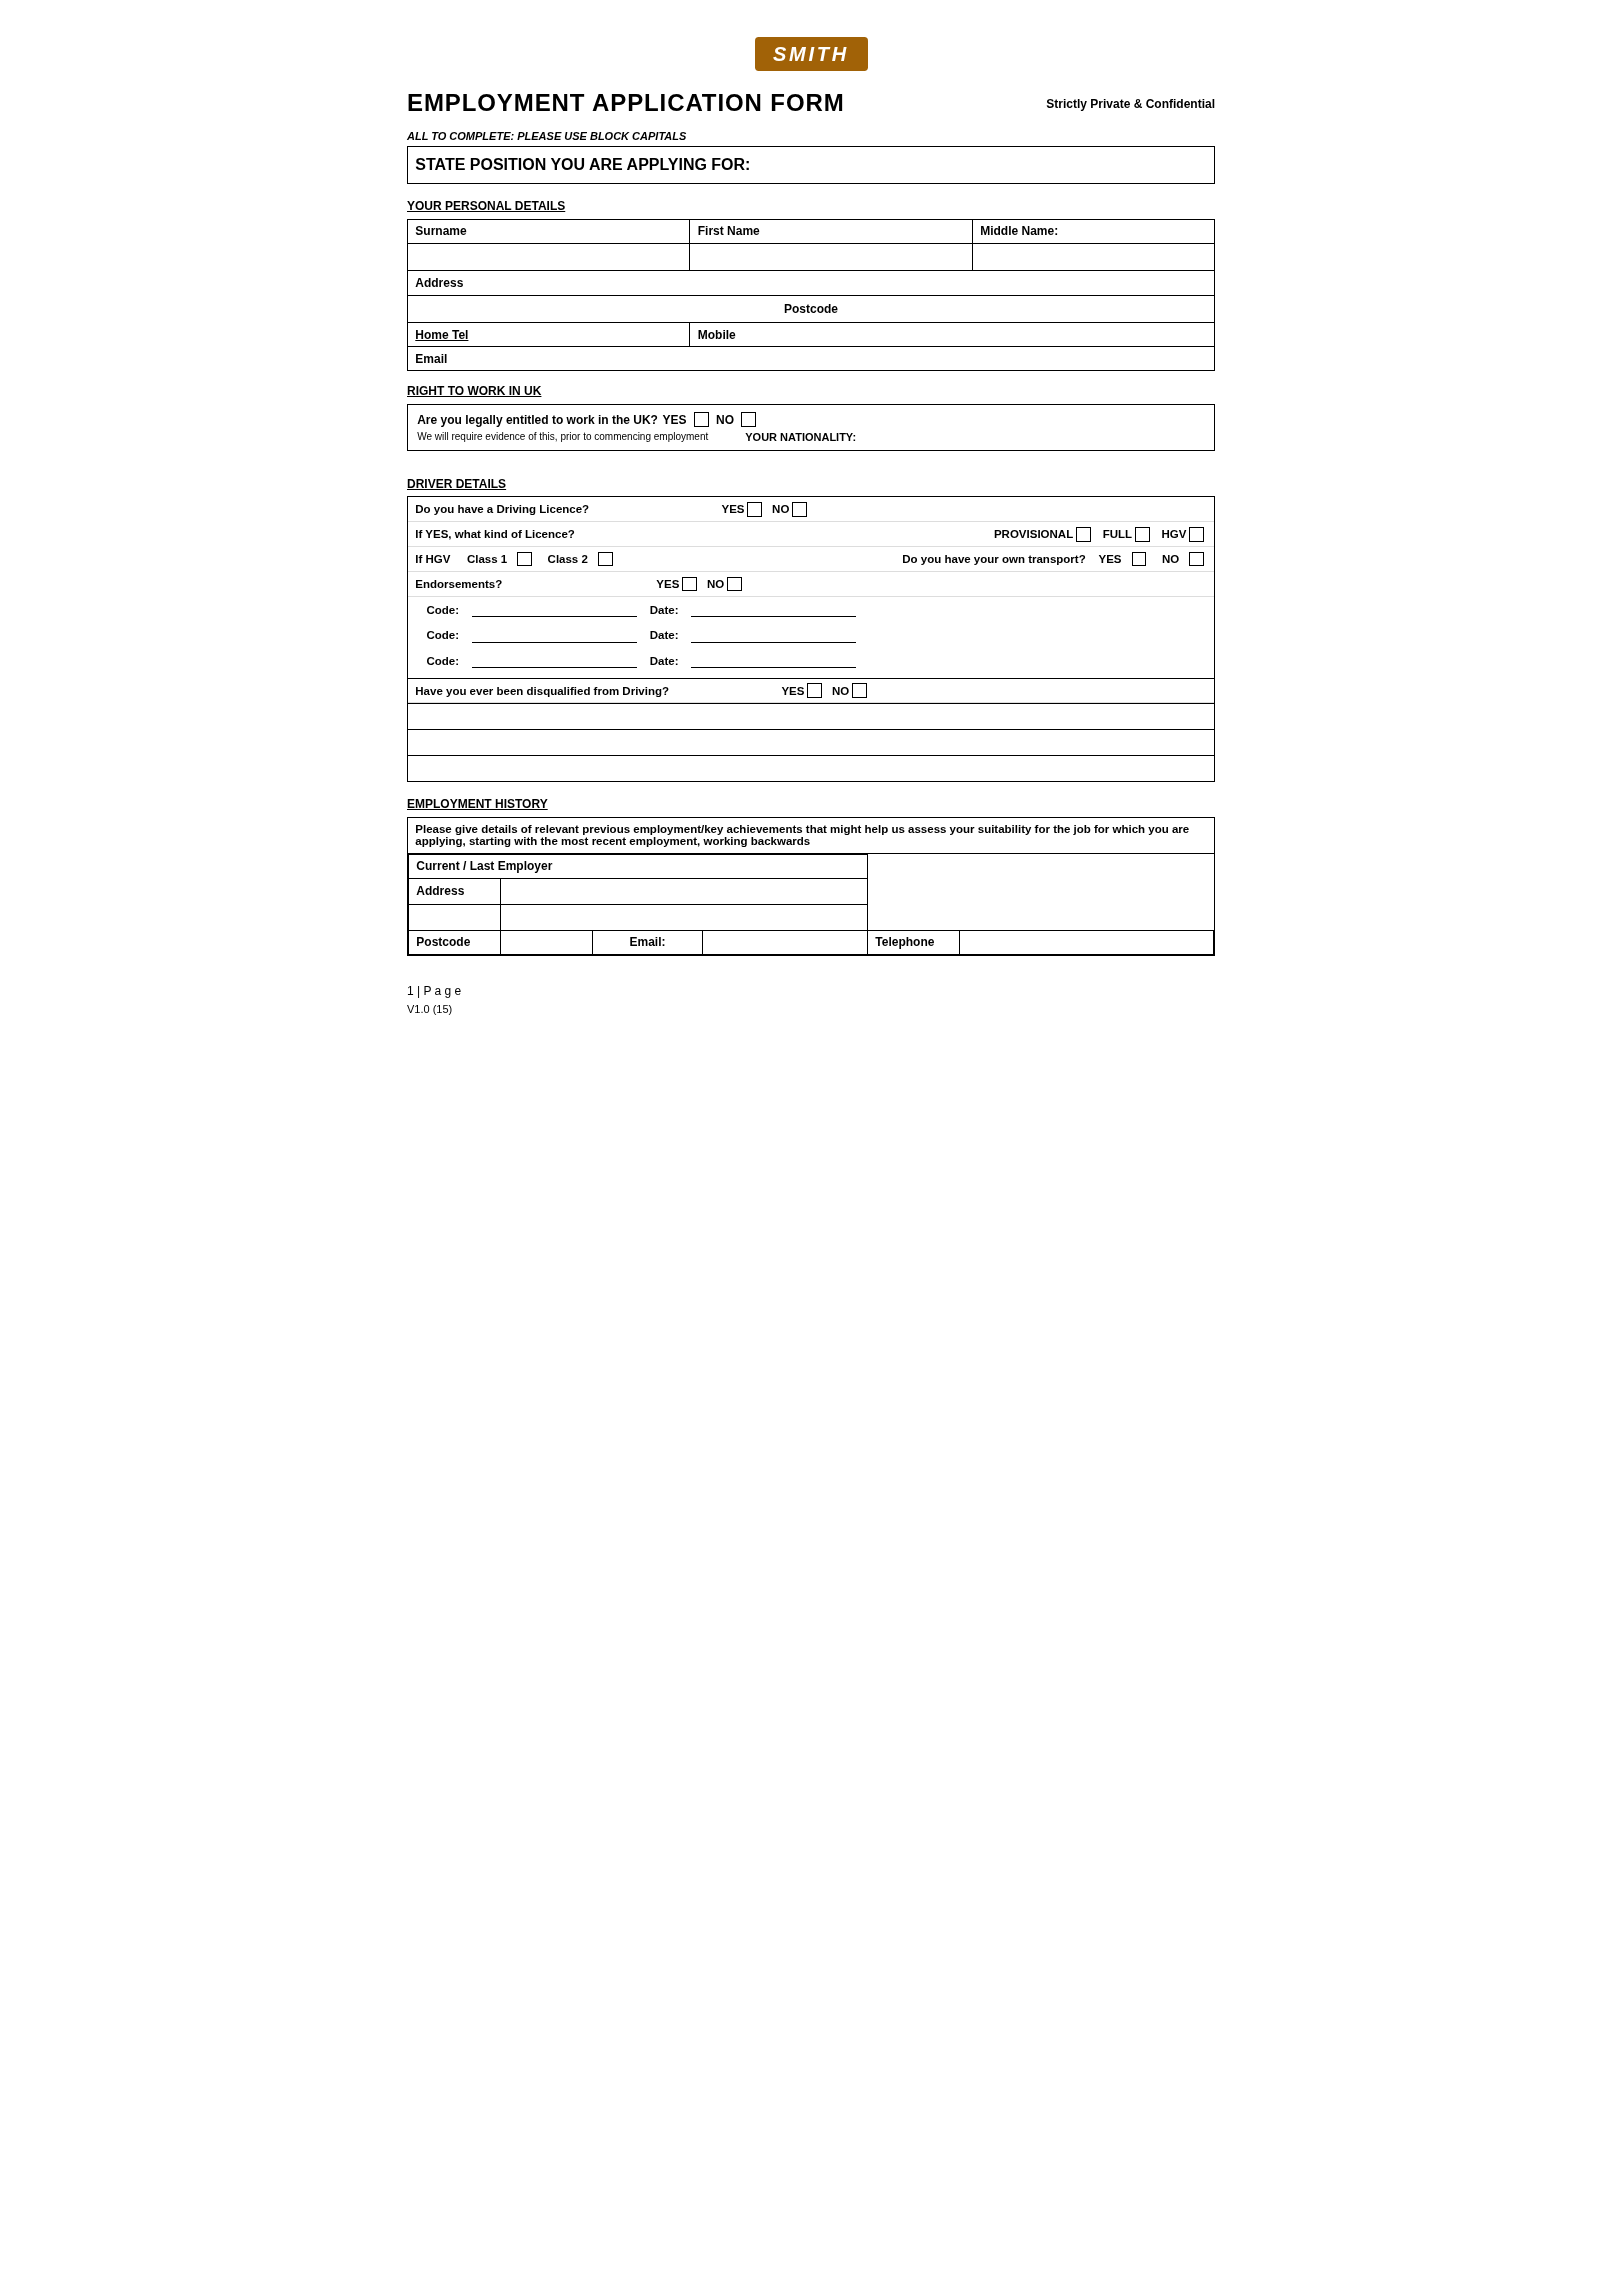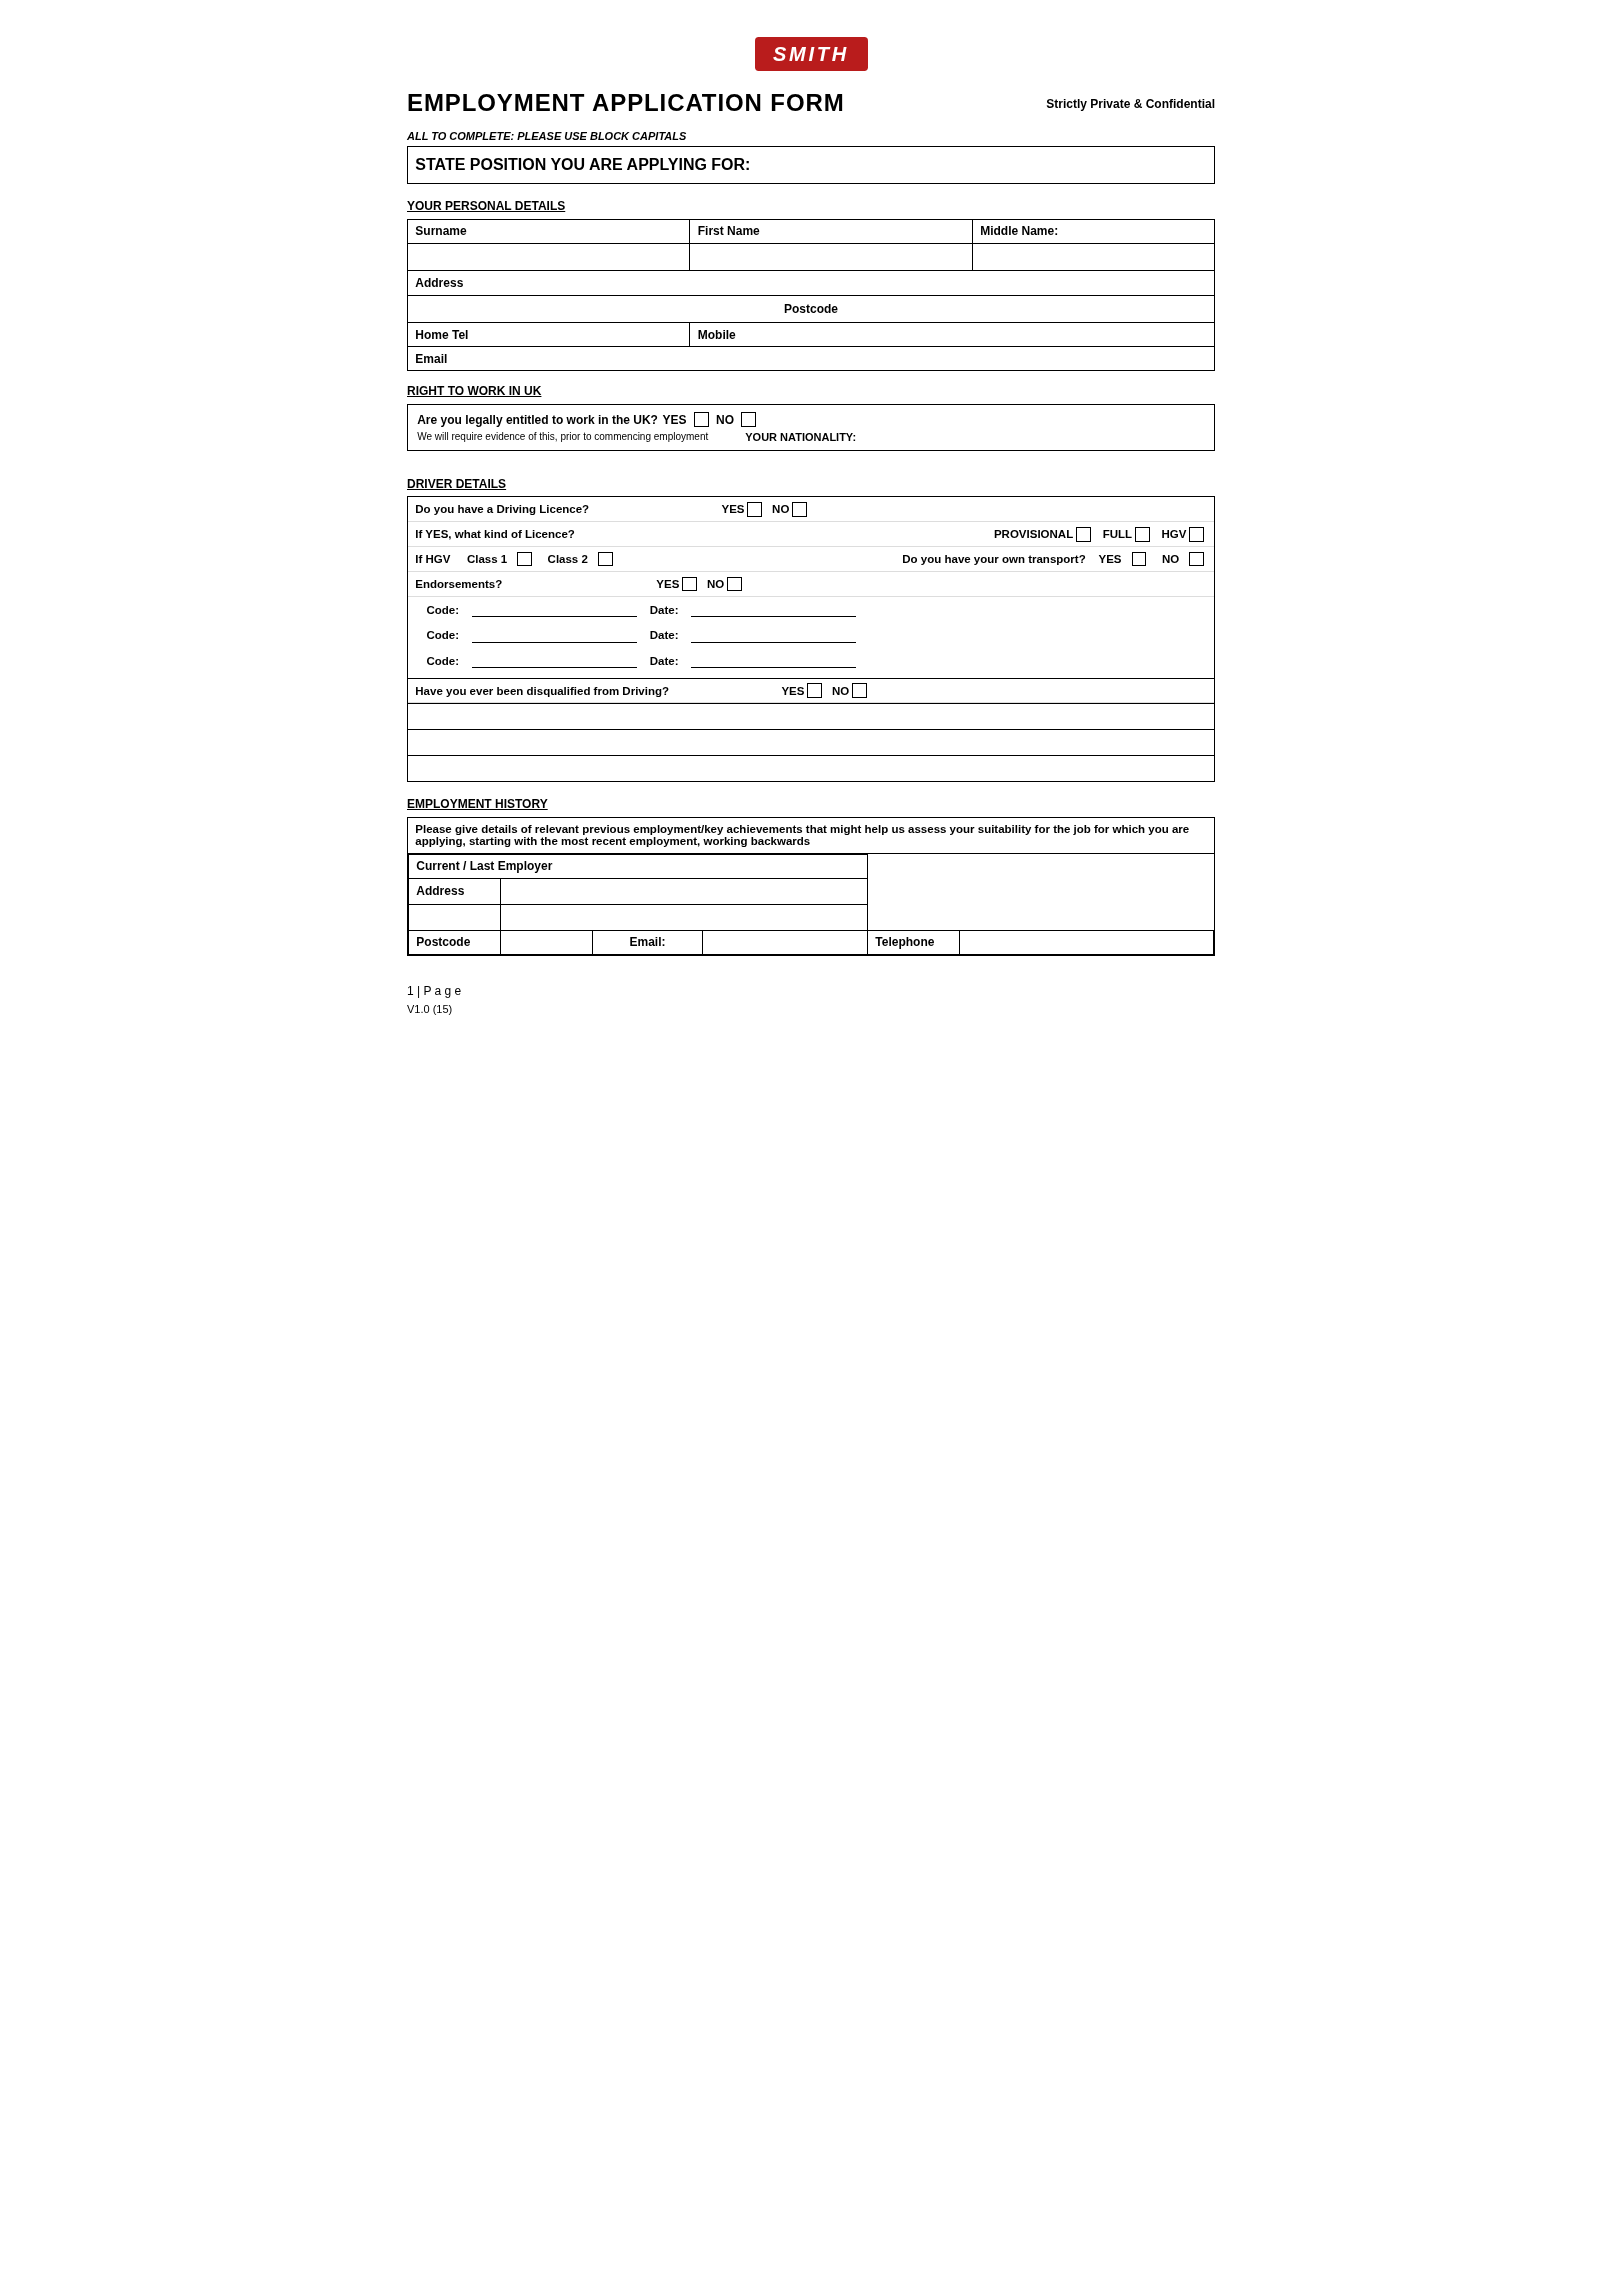--- a/index.html
+++ b/index.html
@@ -13,21 +13,21 @@
       margin: 0 auto;
     }
 
     
     .logo-container {
       text-align: center;
       margin-bottom: 18.4px;
     }
     .logo-box {
       display: inline-block;
-      background: #b91c1c;
+      background: #a16207;
       padding: 5.5px 18.4px;
       border-radius: 3.7px;
     }
     .logo-text {
       color: #fff;
       font-size: 20px;
       font-weight: 900;
       font-style: italic;
       letter-spacing: 2.8px;
     }
@@ -267,21 +267,21 @@
     </td>
   </tr>
 
   <tr>
     <td colspan="3" style="text-align:center; font-weight:bold; height:27.5px;">
       <span>Postcode</span>
     </td>
   </tr>
 
   <tr>
-    <td class="label" style="font-weight:bold;">Home Tel</td>
+    <td class="label" style="font-weight:bold;text-decoration:underline;">Home Tel</td>
     <td class="label" colspan="2" style="font-weight:bold;">Mobile</td>
   </tr>
 
   <tr>
     <td colspan="3" class="label" style="font-weight:bold;">Email</td>
   </tr>
 
 </tbody>
   </table>
 

